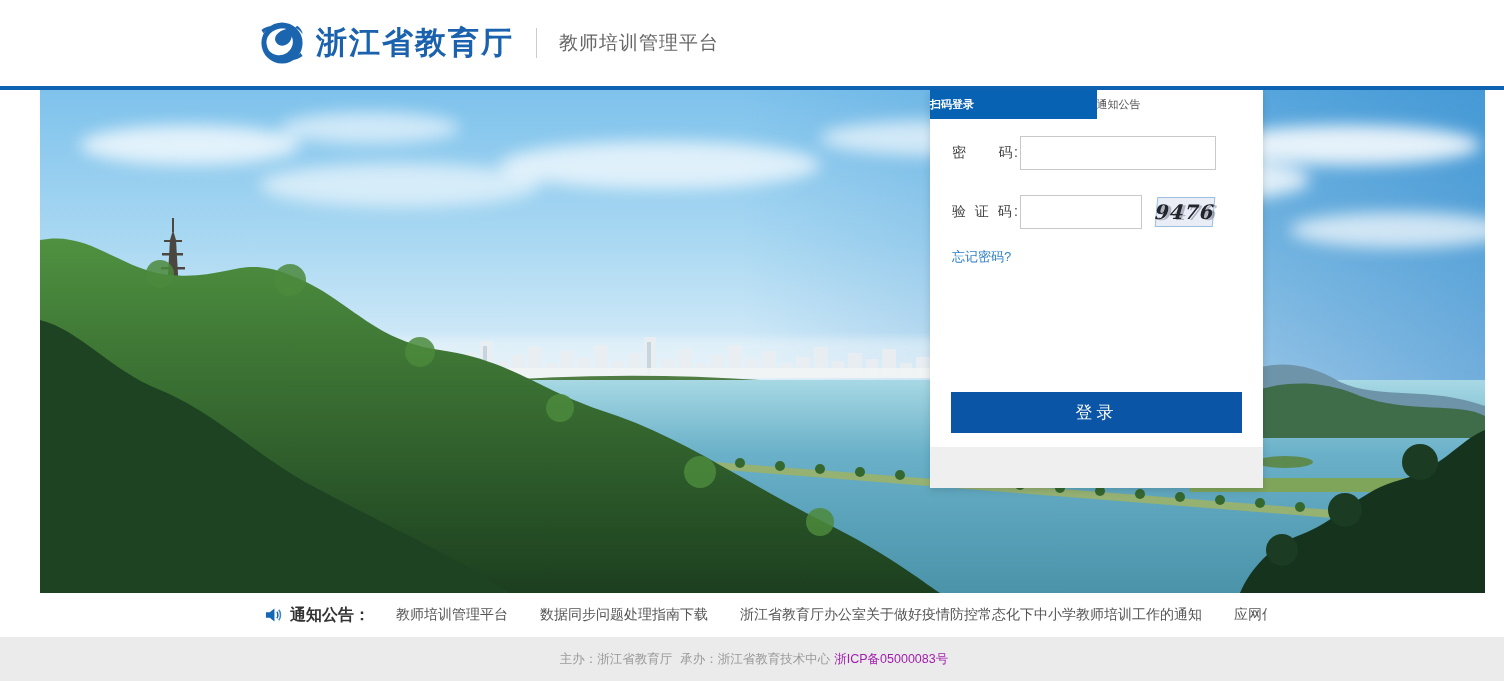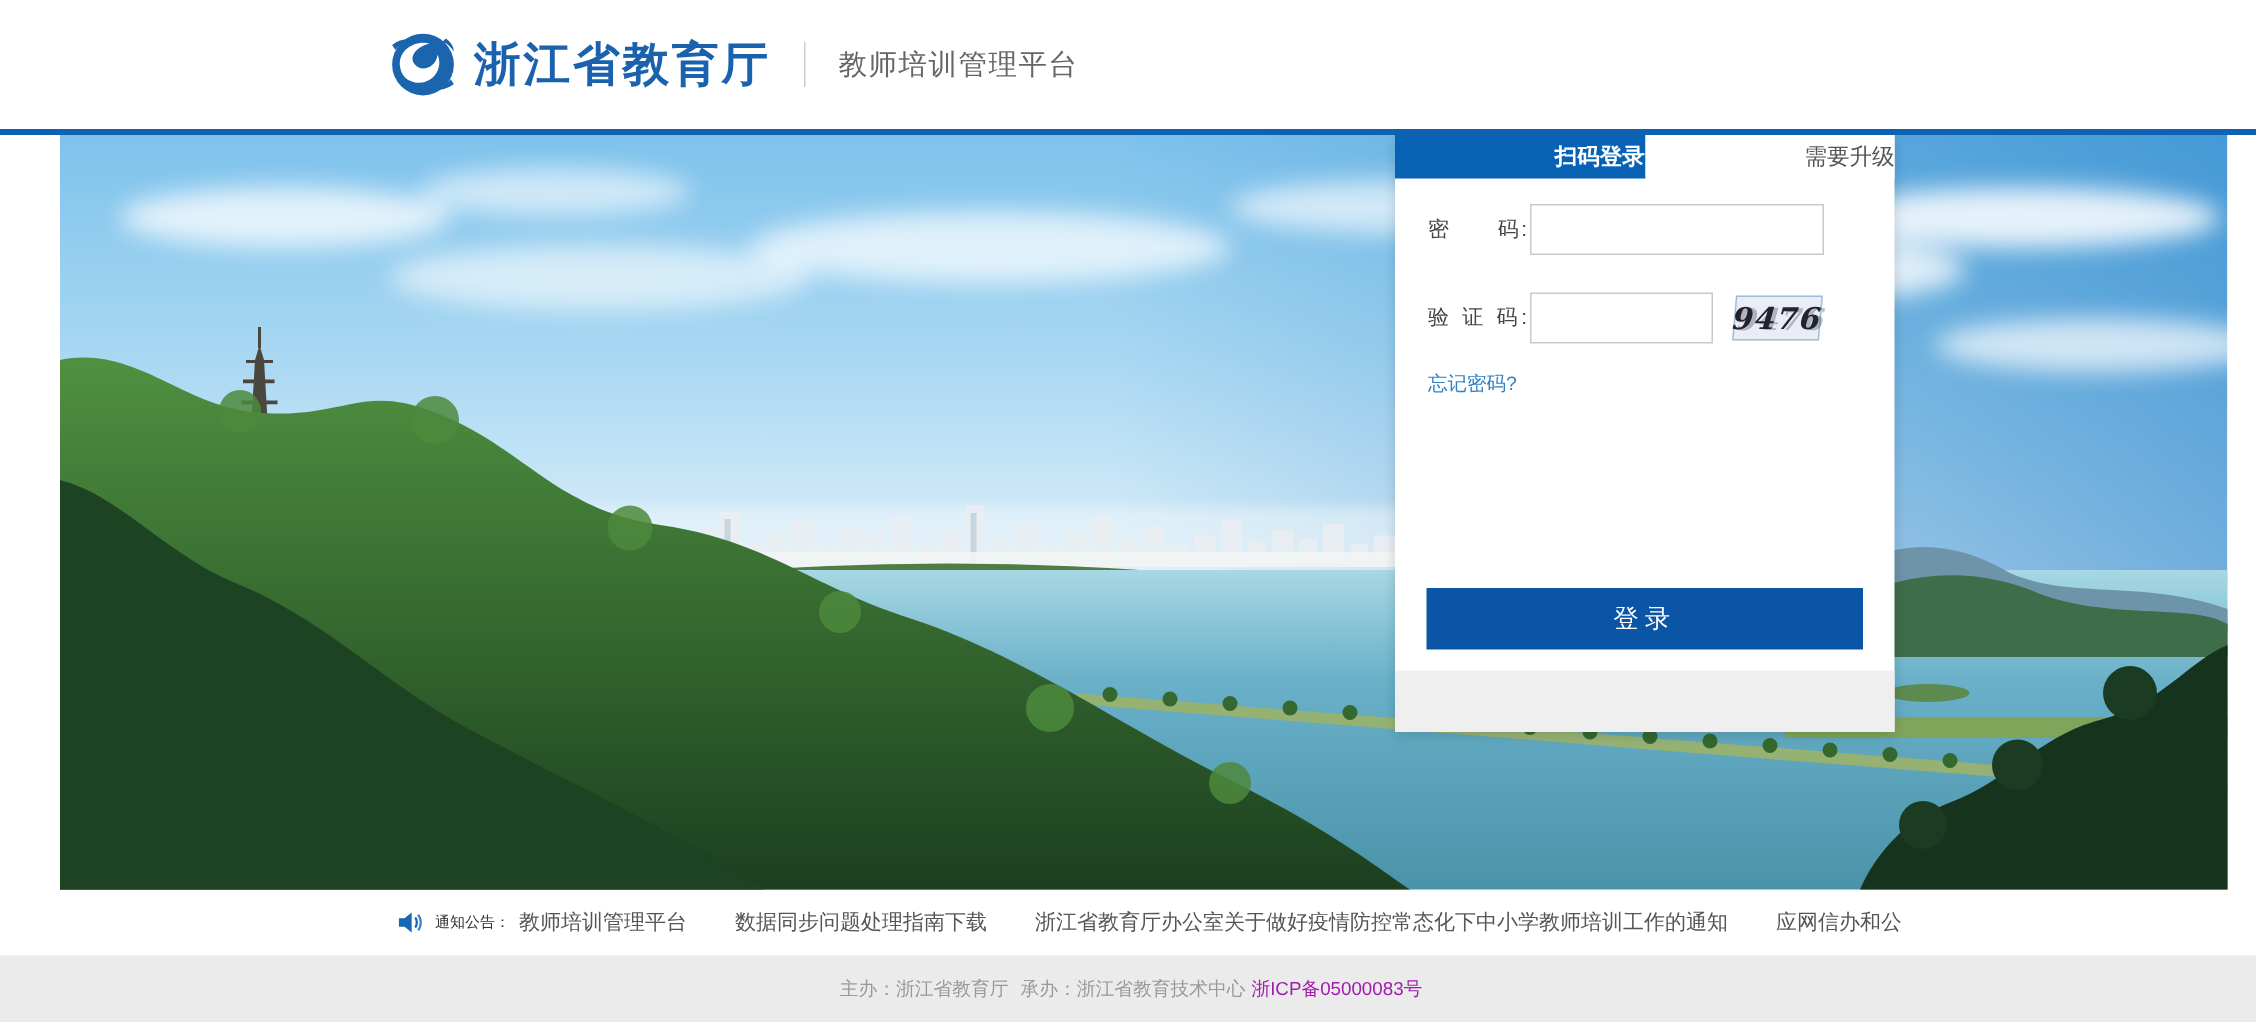--- a/index.html
+++ b/index.html
@@ -17,21 +17,21 @@
   .header-line { height:4px; background:#0f62b2; }
 
   
   .hero { position:relative; margin-left:40px; width:1445px; height:503px; overflow:hidden; }
   .hero svg.scene { position:absolute; left:0; top:0; width:100%; height:100%; display:block; }
 
   
   .login-panel { position:absolute; left:890px; top:0; width:333px; height:398px;
                  background:#fff; box-shadow:0 2px 8px rgba(0,0,0,.15); display:flex; flex-direction:column; }
   .tabs { display:flex; height:29px; flex:0 0 auto; }
-  .tab { flex:1 1 50%; text-align:right; line-height:29px; font-size:15px; cursor:pointer;padding-left:32px; }
+  .tab { flex:1 1 50%; text-align:left; line-height:29px; font-size:11px; cursor:pointer; }
   .tab.active { background:#0762b4; color:#fff; font-weight:bold; }
   .tab.inactive { background:#fff; color:#555; }
   .panel-body { padding:17px 0 0 22px; flex:1 1 auto; }
   .login-title { font-size:24px; font-weight:bold; color:#0a5cab; margin:0 0 22px 3px; letter-spacing:1px; }
   .form-row { display:flex; align-items:center; margin-bottom:25px; height:34px; }
   .form-label { width:68px; font-size:14px; color:#444; text-align:justify; text-align-last:justify; padding-right:2px; }
   .text-input { width:196px; height:34px; border:1px solid #c9c9c9; background:#fff; outline:none;
                 font-size:14px; padding:0 8px; }
   .text-input.captcha { width:122px; }
   .captcha-img { width:58px; height:30px; margin-left:14px; background:#e9eef6; border:1px solid #9cbfdf;
@@ -43,21 +43,21 @@
   .forgot-link { font-size:13px; color:#3181c8; text-decoration:none; cursor:pointer; }
   .login-btn { display:block; margin:0 21px; width:291px; height:41px; border:none; background:#0b55a6;
                color:#fff; font-size:17px; letter-spacing:4px; cursor:pointer; flex:0 0 auto;
                font-family:"Liberation Sans","DejaVu Sans",sans-serif; }
   .panel-strip { height:41px; margin-top:14px; background:#efefef; flex:0 0 auto; }
 
   
   .notice-bar { height:44px; background:#fff; display:flex; align-items:center; padding-left:265px; }
   .notice-inner { display:flex; align-items:center; white-space:nowrap; overflow:hidden; width:1002px; }
   .speaker { width:17px; height:16px; margin-right:8px; flex:0 0 auto; }
-  .notice-label { font-size:10px; font-weight:normal; color:#333; margin-right:6px; flex:0 0 auto; }
+  .notice-label { font-size:16px; font-weight:bold; color:#333; margin-right:26px; flex:0 0 auto; }
   .notice-link { font-size:14px; color:#555; text-decoration:none; margin-right:32px; cursor:pointer; flex:0 0 auto; }
 
   
   .footer { height:44px; background:#ebebeb; display:flex; align-items:center; justify-content:center;
             font-size:12.5px; color:#999; }
   .footer span { margin:0 4px; }
   .icp-link { color:#a21caf; text-decoration:none; cursor:pointer; }
 </style>
 </head>
 <body>
@@ -261,21 +261,21 @@
       <g fill="#1b3b22">
         <circle cx="1380" cy="372" r="18"></circle>
           <circle cx="1305" cy="420" r="17"></circle>
           <circle cx="1242" cy="460" r="16"></circle>
       </g>
     </svg>
 
     <div class="login-panel">
       <div class="tabs">
         <div class="tab active">扫码登录</div>
-        <div class="tab inactive">需要升级</div>
+        <div class="tab inactive">通知公告</div>
       </div>
       <div class="panel-body">
         <div class="form-row">
           <span class="form-label">密　　码:</span>
           <input class="text-input" type="password" style="">
         </div>
         <div class="form-row">
           <span class="form-label">验 证 码:</span>
           <input class="text-input captcha" type="text" style="">
           <div class="captcha-img">9476</div>

